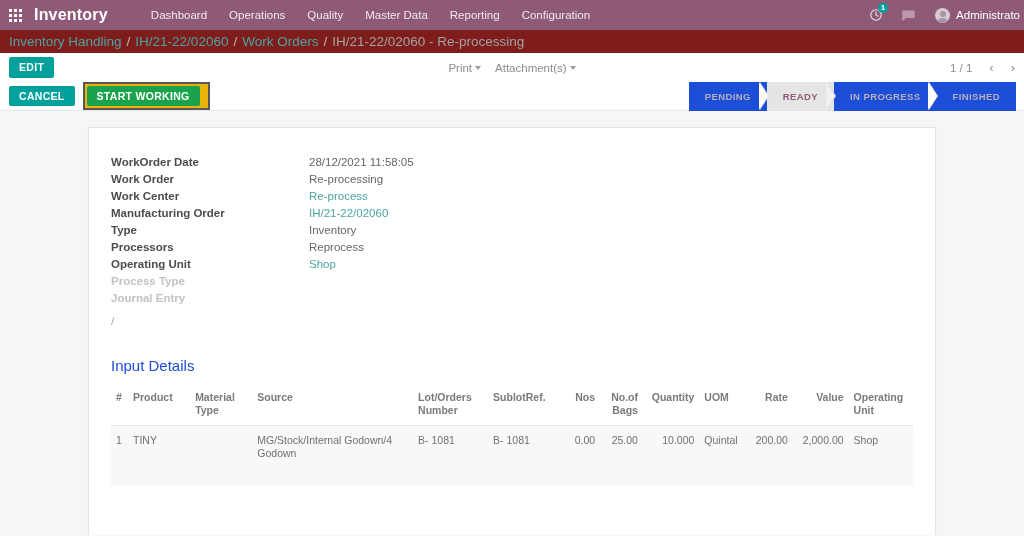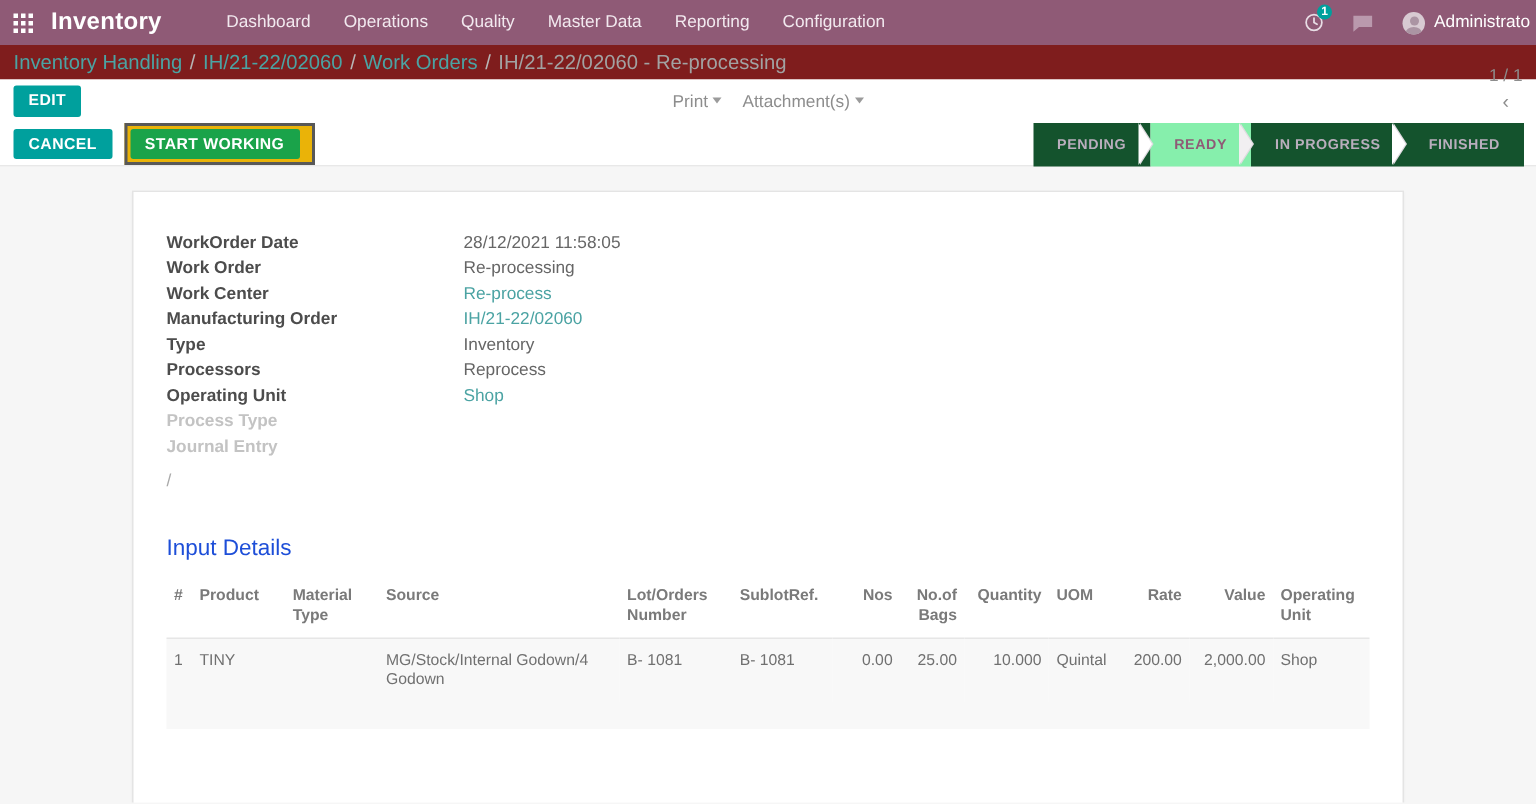--- a/index.html
+++ b/index.html
@@ -113,21 +113,21 @@
   }
   .caret {
     display: inline-block; width: 0; height: 0;
     border-left: 3.5px solid transparent;
     border-right: 3.5px solid transparent;
     border-top: 4px solid #9b9b9b;
     margin-left: 3px; vertical-align: 2px;
   }
   .pager {
     margin-left: auto; display: flex; align-items: center;
-    gap: 4px; font-size: 11.5px; color: #8d8d8d; flex-direction: column;
+    gap: 17px; font-size: 11.5px; color: #8d8d8d;
   }
   .pager .pnum { white-space: nowrap; }
   .pg-arrow { cursor: pointer; color: #8d8d8d; font-size: 13px; line-height: 1; }
 
   
   .cp-row2 {
     background: #ffffff; height: 29px;
     display: flex; align-items: center;
     padding: 0 0 0 9px;
     border-bottom: 1px solid #e8e8e8;
@@ -144,24 +144,24 @@
   .statusbar {
     margin-left: auto; display: flex; align-items: stretch;
     height: 29px; padding-right: 8px;
   }
   .st {
     position: relative;
     display: flex; align-items: center;
     font-size: 9.5px; font-weight: bold; letter-spacing: .4px;
     color: #b9aebd;
     padding: 0 16px 0 16px;
-    background: #14532d;
+    background: #1d4ed8;
     white-space: nowrap; cursor: pointer;
   }
-  .st.active { color: #8f5a76; background: #86efac; }
+  .st.active { color: #8f5a76; background: #e5e5e5; }
   .st::after {
     content: ""; position: absolute; right: -1px; top: 0;
     width: 0; height: 0;
     border-top: 14.5px solid transparent;
     border-bottom: 14.5px solid transparent;
     border-left: 9px solid #ffffff;
     z-index: 2;
   }
   .st.active::after { border-left-color: #f1eff1; }
   .st::before {

